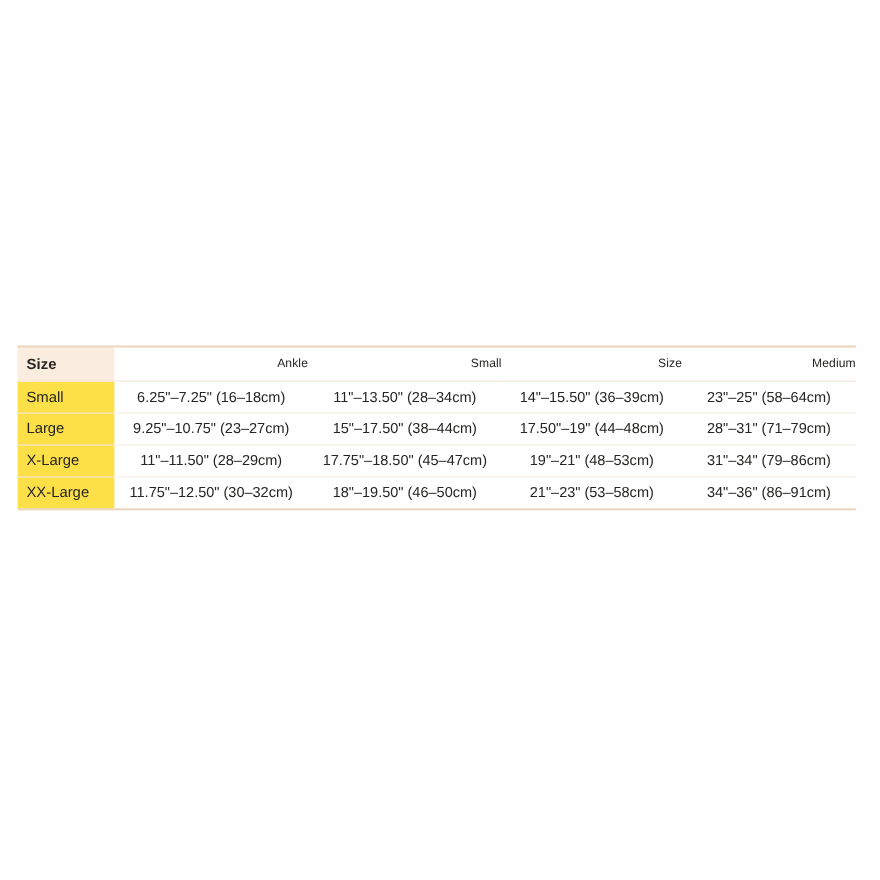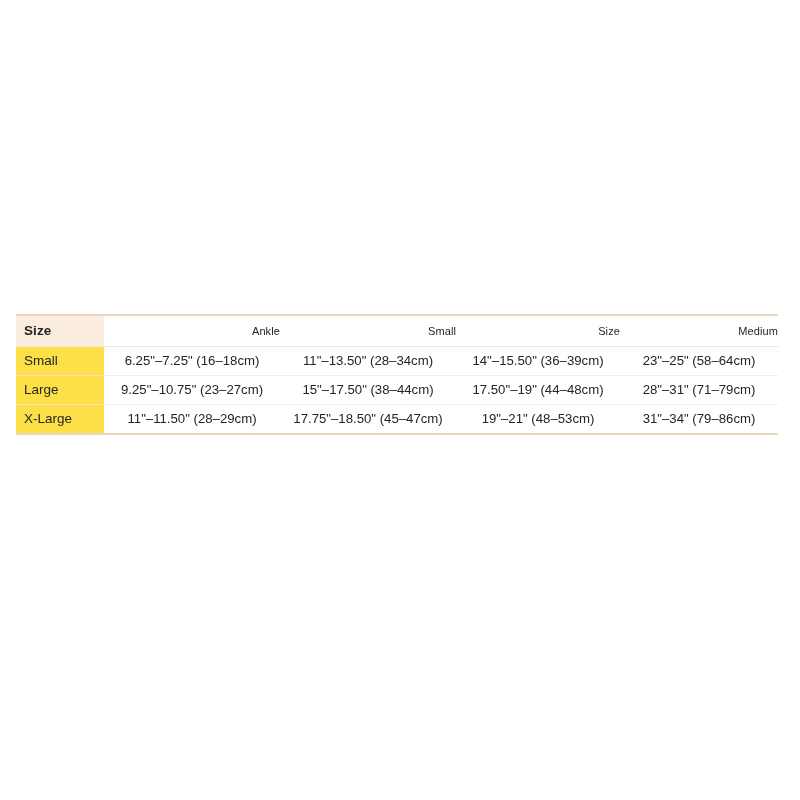--- a/index.html
+++ b/index.html
@@ -123,15 +123,22 @@
         <td>17.50"–19"  (44–48cm)</td>
         <td>28"–31"  (71–79cm)</td>
       </tr>
       <tr class="data-row">
         <td class="size-cell">X-Large</td>
         <td>11"–11.50"  (28–29cm)</td>
         <td>17.75"–18.50"  (45–47cm)</td>
         <td>19"–21"  (48–53cm)</td>
         <td>31"–34"  (79–86cm)</td>
       </tr>
+      <tr class="data-row">
+        <td class="size-cell">XX-Large</td>
+        <td>11.75"–12.50"  (30–32cm)</td>
+        <td>18"–19.50"  (46–50cm)</td>
+        <td>21"–23"  (53–58cm)</td>
+        <td>34"–36"  (86–91cm)</td>
+      </tr>
     </tbody>
   </table>
 </div>
 
 </body></html>

